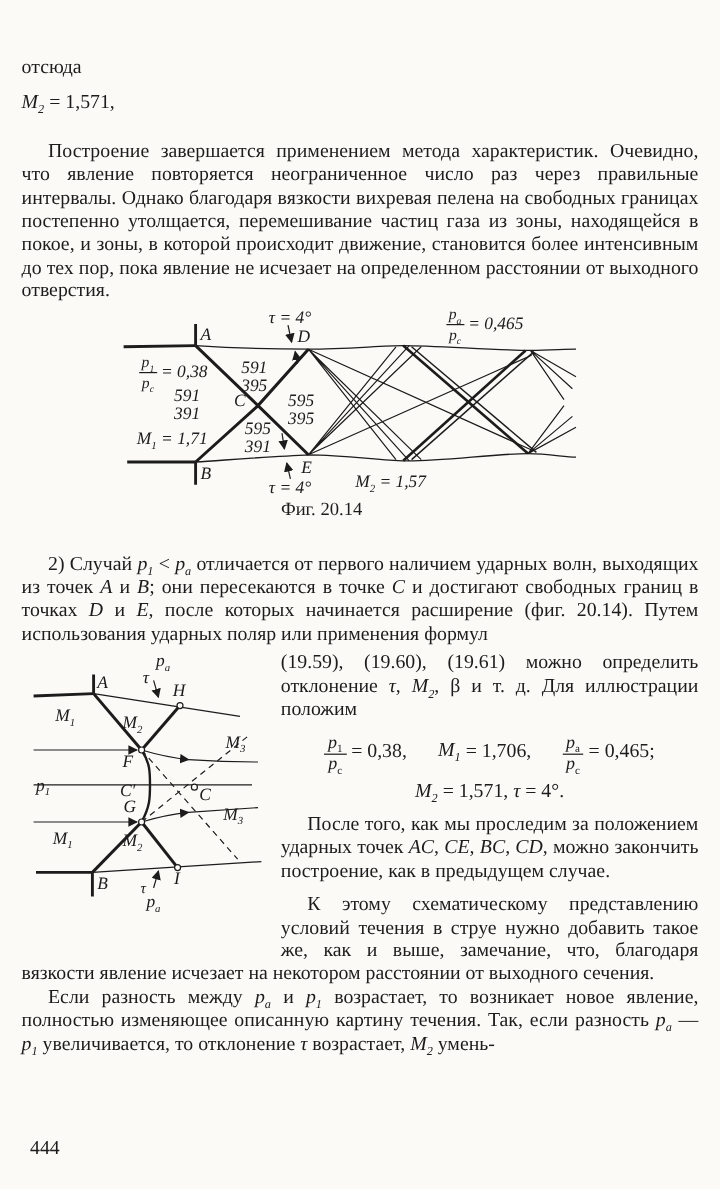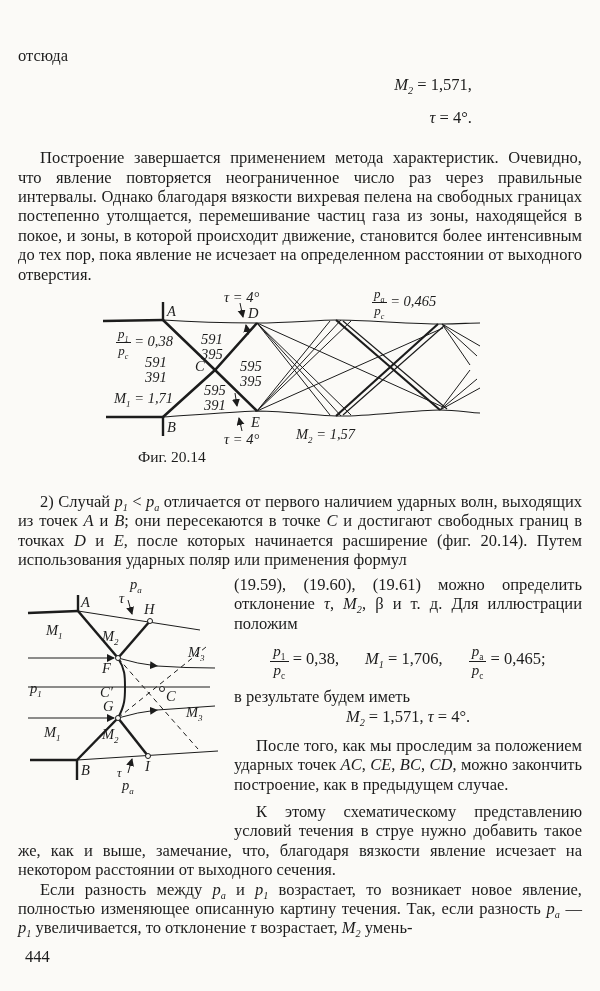--- a/index.html
+++ b/index.html
@@ -12,21 +12,21 @@
     font-family:"Liberation Serif", serif;
     font-size:16.5px;line-height:19.4px;
     box-sizing:border-box;
     padding:46px 18px 0 18px;
     overflow:hidden;
   }
   p{margin:0;text-align:justify;}
   .indent{text-indent:22px;}
   i{font-style:italic;}
   sub{font-size:0.62em;line-height:0;}
-  .eq-center{text-align:right;margin-right:110px;}
+  .eq-center{text-align:left;margin-right:110px;}
   .eq1{margin-top:10px;}
   .eq2{margin-top:13px;}
   .p1{margin-top:21px;}
   .p2a{margin-top:25px;}
   .p2b{margin-top:5px;}
   .p-result{margin-top:7px;}
   .p3{margin-top:9px;}
   .p4{margin-top:8px;}
 
   
@@ -41,34 +41,33 @@
   .fig14{position:relative;width:564px;height:180px;margin-top:3px;}
   .fig14 svg{position:absolute;left:0;top:0;}
   .fig15{position:relative;float:left;width:200px;height:240px;margin:2px 16px 14px 0;}
   .fig15 svg{position:absolute;left:0;top:0;}
   .flabel{position:absolute;font-size:14.5px;line-height:1.05;white-space:nowrap;font-style:italic;}
   .pair{display:inline-block;text-align:right;}
   .pair span{display:block;}
   .sfrac{display:inline-block;text-align:center;vertical-align:middle;font-size:13px;line-height:1.1;font-style:italic;}
   .sfrac .fnum{display:block;padding:0 2px 1px 2px;border-bottom:1px solid #1c1c1c;}
   .sfrac .fden{display:block;padding:1px 2px 0 2px;}
-  .figcap{position:absolute;text-align:left;font-size:15.5px;font-style:normal;}
+  .figcap{position:absolute;text-align:center;font-size:15.5px;font-style:normal;}
   .cap14{left:120px;width:260px;top:160px;}
   .cap15{left:16px;width:160px;top:221px;}
   .pagenum{position:absolute;left:25px;top:947px;font-size:16.5px;}
 </style>
 </head>
 <body>
 
 <div class="page">
 
   <p class="lead"><span>отсюда</span></p>
 
   <div class="eq-center eq1"><i>M<sub>2</sub></i><span> = 1,571,</span></div>
-  <div class="eq-center eq2"><i>τ</i><span> = 4°.</span></div>
 
   <p class="indent p1"><span>Построение завершается применением метода характеристик. Очевидно, что явление повторяется неограниченное число раз через правильные интервалы. Однако благодаря вязкости вихревая пелена на свободных границах постепенно утолщается, перемешивание частиц газа из зоны, находящейся в покое, и зоны, в которой происходит движение, становится более интенсивным до тех пор, пока явление не исчезает на определенном расстоянии от выходного отверстия.</span></p>
 
   <div class="fig14">
     <svg width="564" height="160" viewBox="0 0 564 160">
       <defs>
         <marker id="ah14" markerUnits="userSpaceOnUse" markerWidth="9" markerHeight="9" refX="7" refY="4" orient="auto">
           <path d="M0,0 L8,4 L0,8 Z" fill="#1c1c1c"></path>
         </marker>
       </defs>
@@ -215,21 +214,20 @@
       <span class="flabel" style="left:104px;top:201px;"><i>p</i><sub>a</sub></span>
 
     </div>
 
     <p class="p2b"><span>(19.59), (19.60), (19.61) можно определить отклонение </span><i>τ</i><span>, </span><i>M<sub>2</sub></i><span>, β и т. д. Для иллюстрации положим</span></p>
 
     <div class="eq-row1">
       <span class="dfrac"><span class="fnum"><i>p</i><sub>1</sub></span><span class="fden"><i>p</i><sub>c</sub></span></span><span> = 0,38,</span><span class="eqgap"></span><span><i>M<sub>1</sub></i><span> = 1,706,</span></span><span class="eqgap"></span><span class="dfrac"><span class="fnum"><i>p</i><sub>a</sub></span><span class="fden"><i>p</i><sub>c</sub></span></span><span> = 0,465;</span>
     </div>
 
-    <p class="p-result"><span>в результате будем иметь</span></p>
 
     <div class="eq-row2"><i>M<sub>2</sub></i><span> = 1,571,  </span><i>τ</i><span> = 4°.</span></div>
 
     <p class="indent p3"><span>После того, как мы проследим за положением ударных точек </span><i>AC</i><span>, </span><i>CE</i><span>, </span><i>BC</i><span>, </span><i>CD</i><span>, можно закончить построение, как в предыдущем случае.</span></p>
   </div>
 
   <p class="indent p4"><span>К этому схематическому представлению условий течения в струе нужно добавить такое же, как и выше, замечание, что, благодаря вязкости явление исчезает на некотором расстоянии от выходного сечения.</span></p>
   <p class="indent p5"><span>Если разность между </span><i>p<sub>a</sub></i><span> и </span><i>p<sub>1</sub></i><span> возрастает, то возникает новое явление, полностью изменяющее описанную картину течения. Так, если разность </span><i>p<sub>a</sub></i><span> — </span><i>p<sub>1</sub></i><span> увеличивается, то отклонение </span><i>τ</i><span> возрастает, </span><i>M<sub>2</sub></i><span> умень-</span></p>
 
   <div class="pagenum">444</div>

